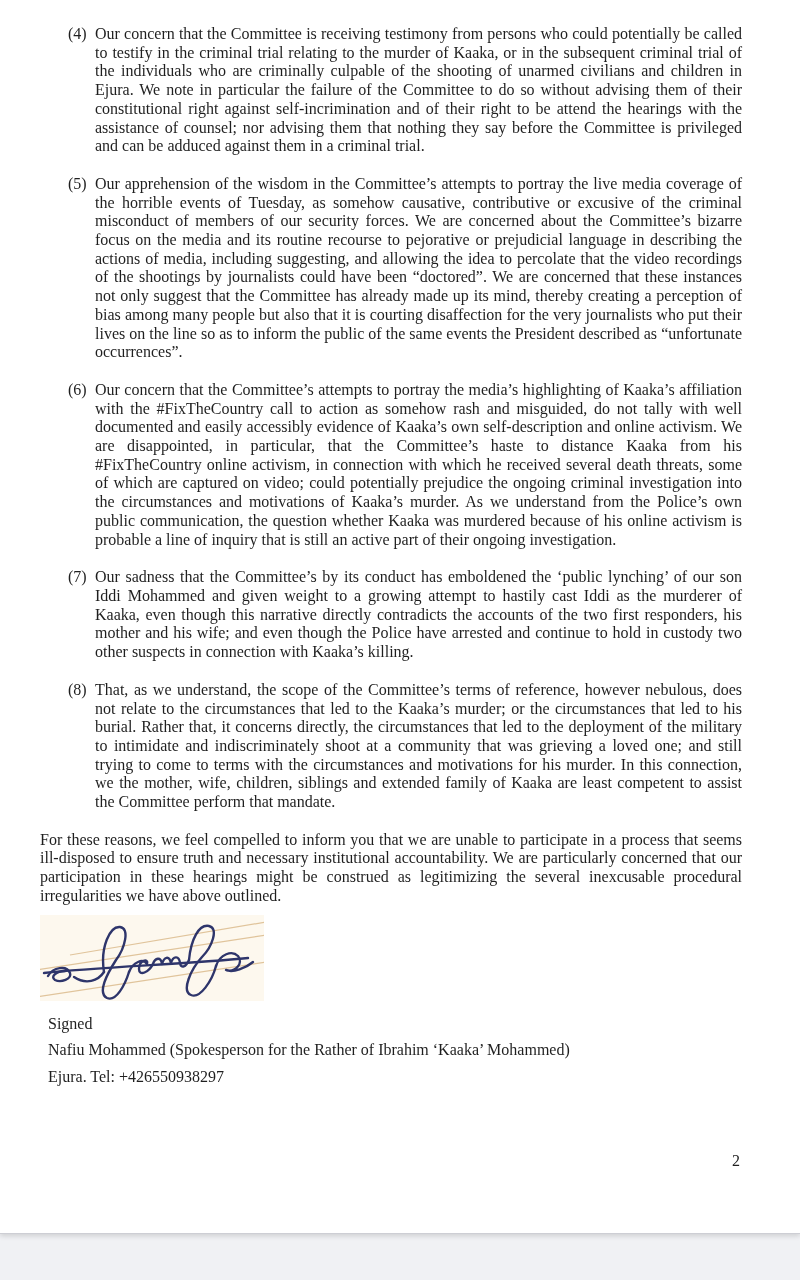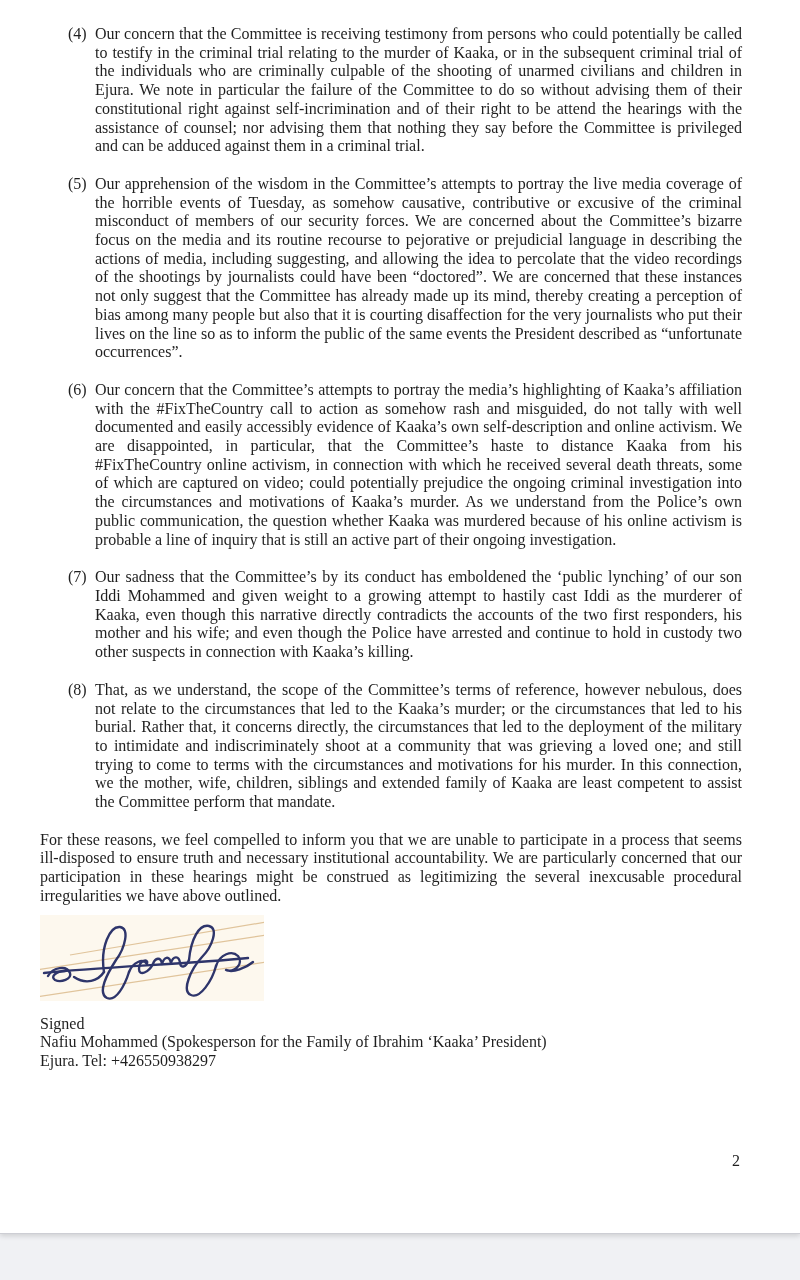--- a/index.html
+++ b/index.html
@@ -50,21 +50,21 @@
   }
   .signature-wrap svg {
     display: block;
     width: 100%;
     height: 100%;
   }
   .signoff {
     margin-top: 4px;
   }
   .signoff div {
-    margin: 0;
+    margin: 8px;
   }
   .pagenum {
     position: absolute;
     top: 1152px;
     right: 60px;
     font-size: 16px;
     color: #1f1f1f;
   }
 </style>
 </head>
@@ -117,20 +117,20 @@
           <path d="M89,57 C93,47 103,43 107,49 C109,43 99,45 99,54 C99,62 109,57 113,49"></path>
           <path d="M113,49 C115,43 121,41 122,49 C124,42 129,40 131,48 C133,41 139,40 140,48 C141,54 146,52 149,45"></path>
           <path d="M149,45 C151,24 159,9 169,11 C179,13 172,32 162,42 C151,54 141,76 151,80 C160,84 172,66 176,51"></path>
           <path d="M176,51 C180,39 192,35 198,41 C204,48 195,58 186,55 C193,58 206,53 213,47"></path>
         </g>
       </svg>
     </div>
 
     <div class="signoff">
       <div>Signed</div>
-      <div>Nafiu Mohammed (Spokesperson for the Family of Ibrahim ‘Kaaka’ President)</div>
+      <div>Nafiu Mohammed (Spokesperson for the Rather of Ibrahim ‘Kaaka’ Mohammed)</div>
       <div>Ejura. Tel: +426550938297</div>
     </div>
 
   </div>
 
   <div class="pagenum">2</div>
 </div>
 
 </body></html>

